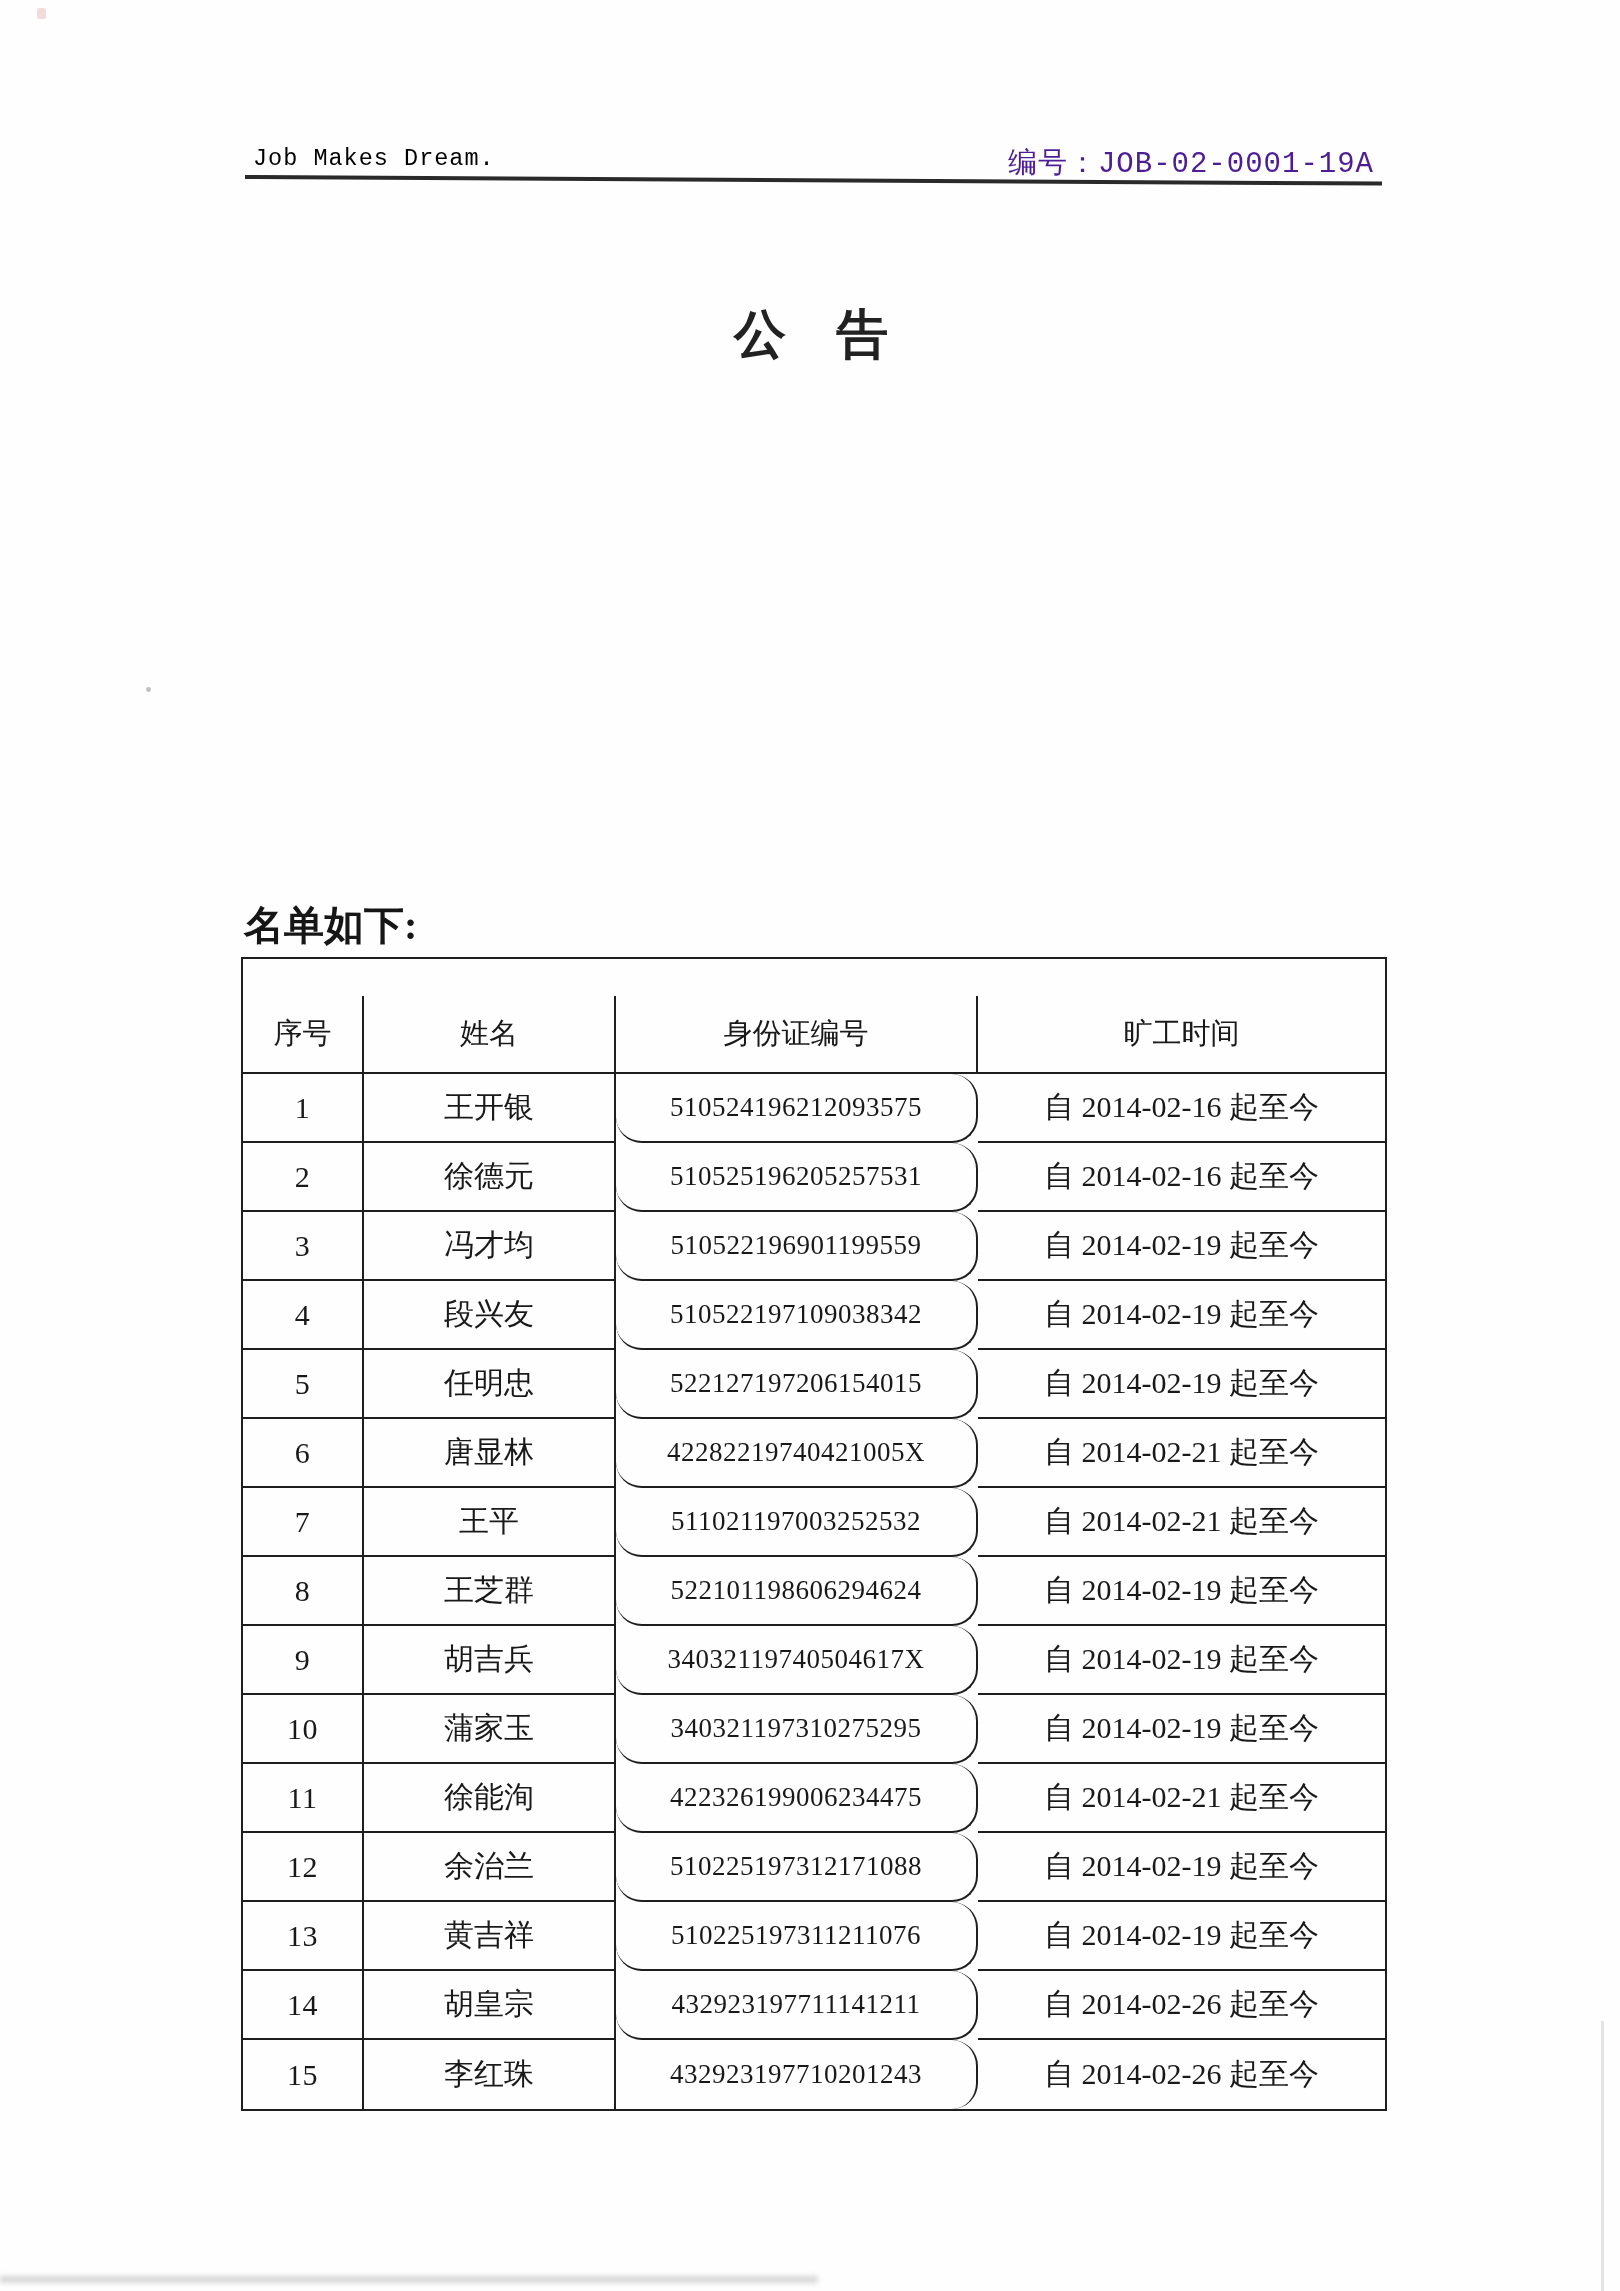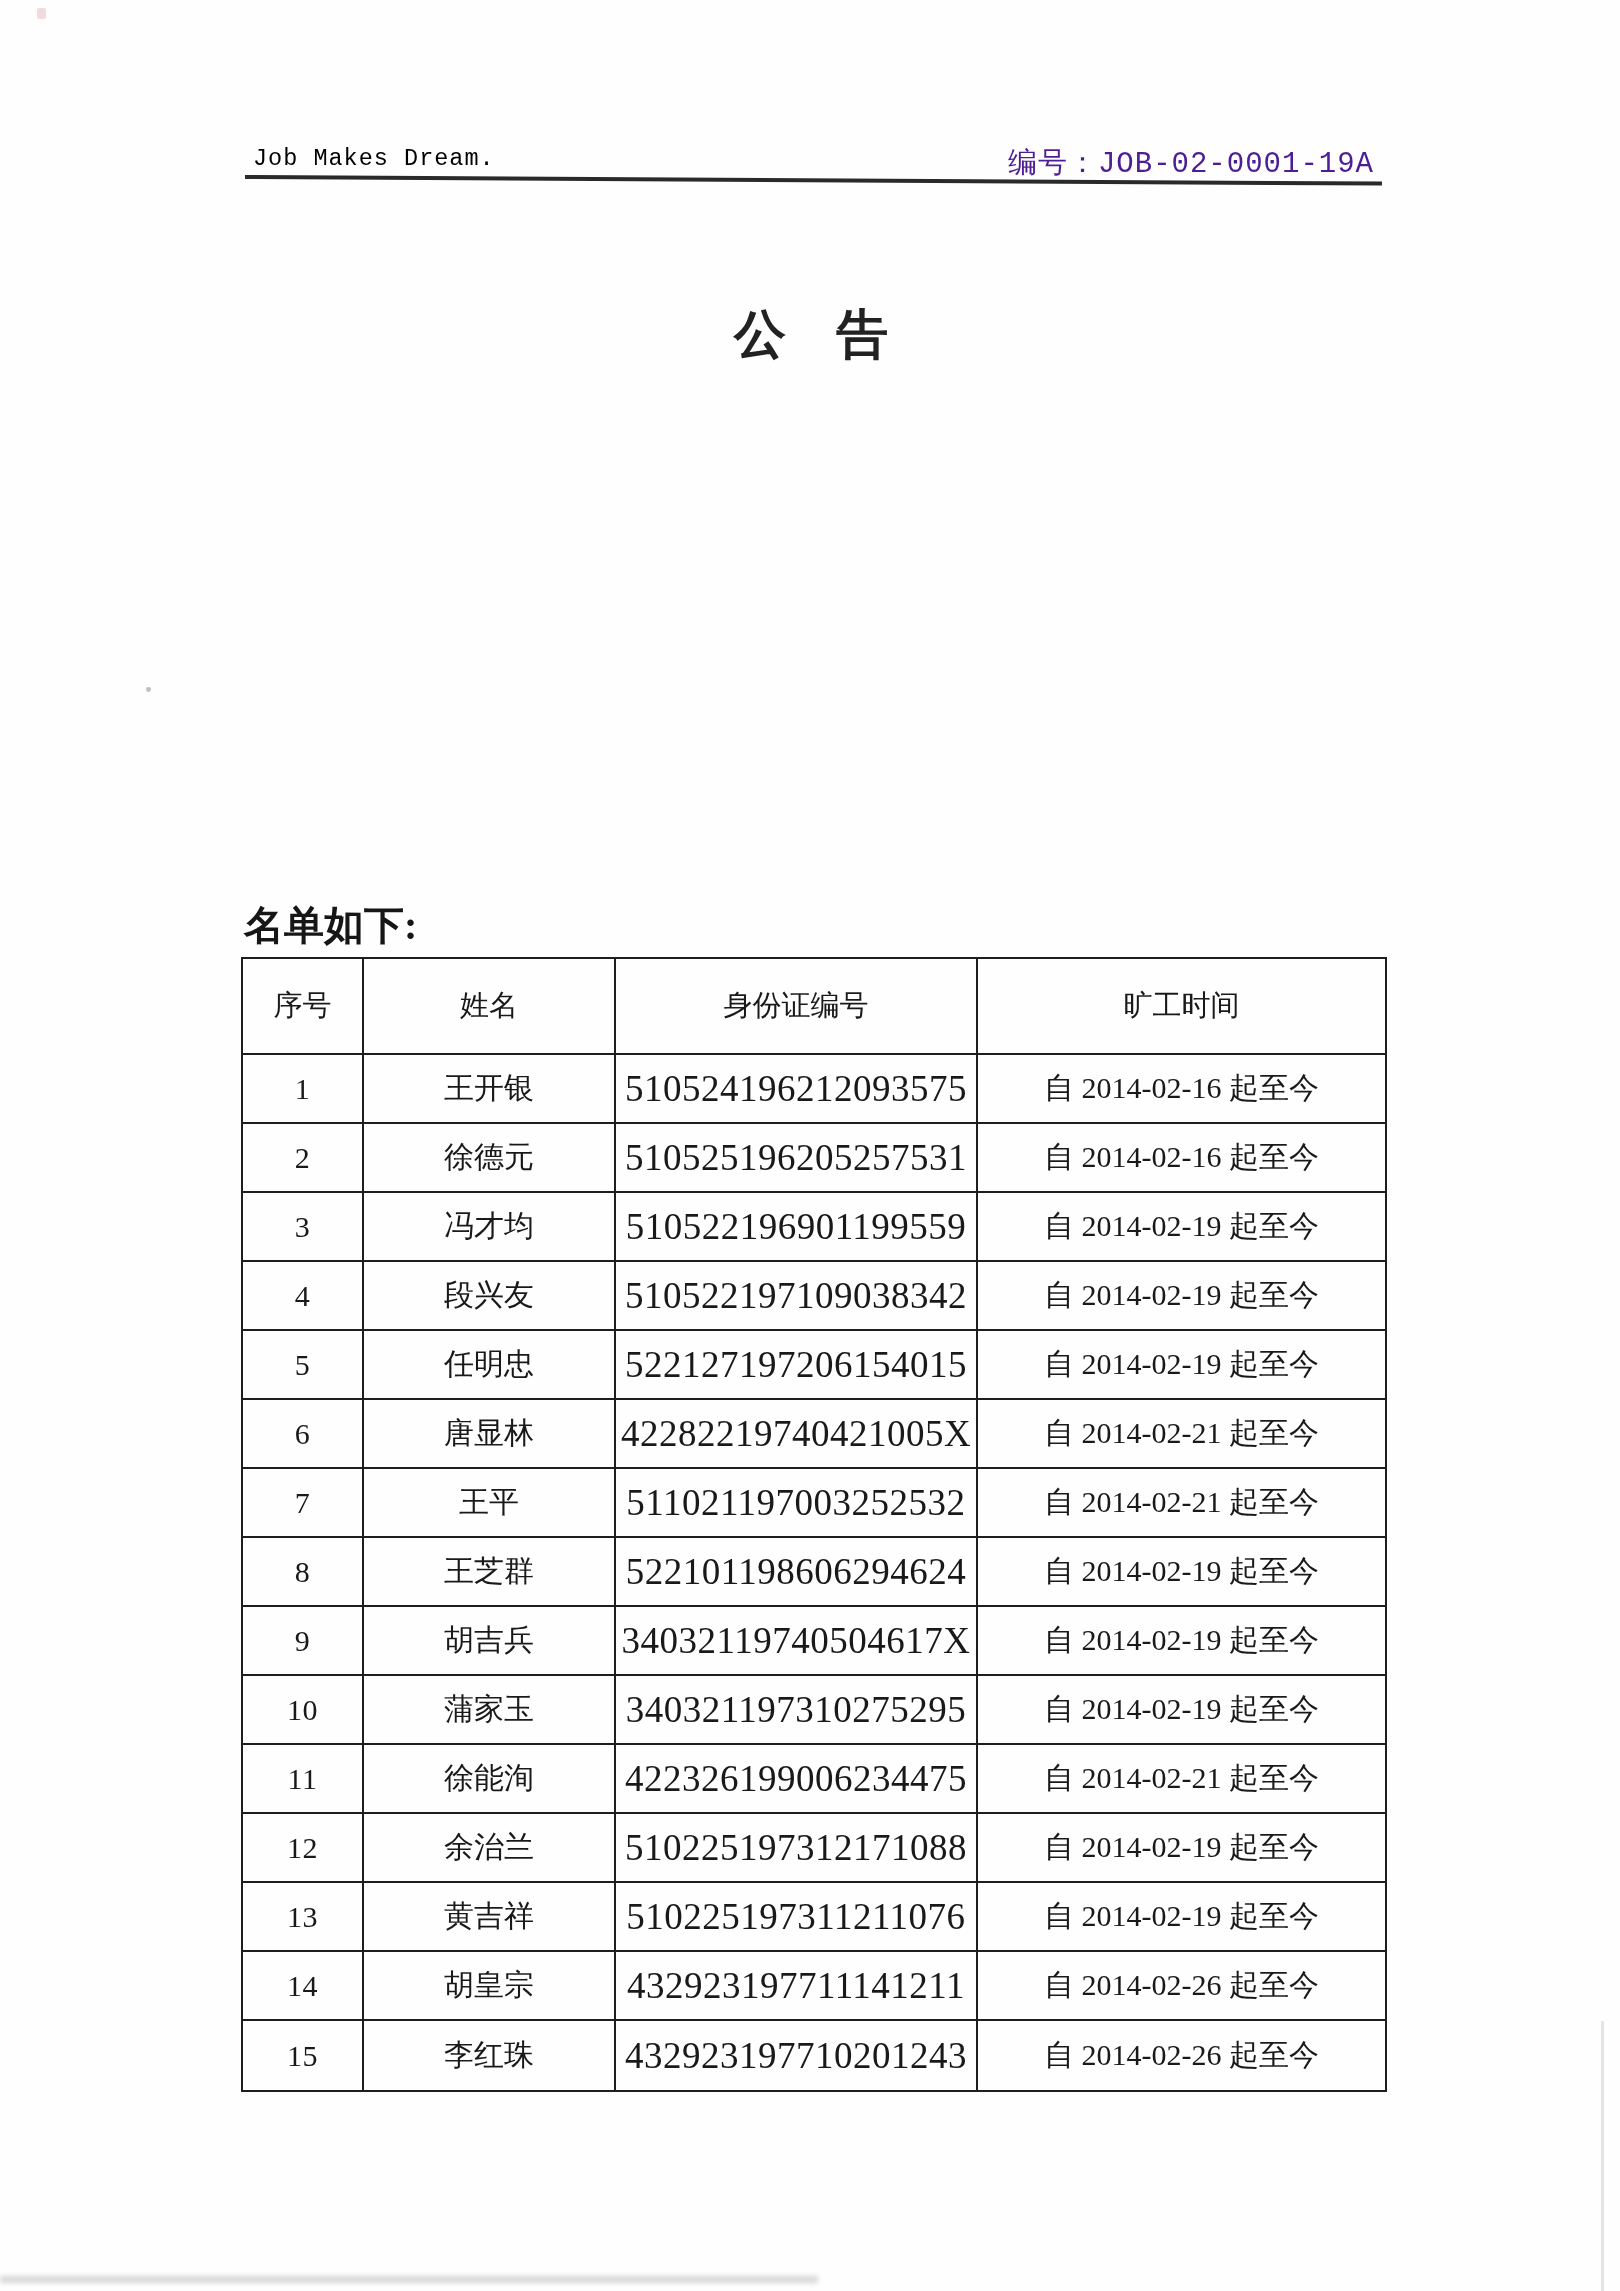--- a/index.html
+++ b/index.html
@@ -74,28 +74,28 @@
   }
   .cell{
     display:flex;align-items:center;justify-content:center;
     border-right:2px solid #1e1e1e;
     border-bottom:2px solid #1e1e1e;
     box-sizing:border-box;
     font-size:30px;
     color:#191919;
   }
   .cell:last-child{border-right:none;}
-  .thead .cell{height:96px;border-bottom:2.9px solid #1e1e1e;font-size:29px;}
+  .thead .cell{height:78px;border-bottom:2.9px solid #1e1e1e;font-size:29px;margin-top:37px;}
   .tbody .cell{height:69px;}
   .tbody .trow:last-child .cell{border-bottom:none;}
   .cell.num, .cell.id{
     font-family:"Liberation Serif", serif;
     letter-spacing:0.5px;
   }
-  .cell.id{font-size:37px;}
+  .cell.id{font-size:27px;border-radius:26px;}
   .cell.period{font-size:30px;}
 
   
   .speck{
     position:absolute;left:37px;top:7.8px;width:8.8px;height:10.8px;
     background:#ecccca;opacity:.7;border-radius:2px;
   }
   .margin-dot{
     position:absolute;left:146px;top:687px;width:4.9px;height:4.9px;
     background:#8a8a8a;border-radius:50%;opacity:.55;

